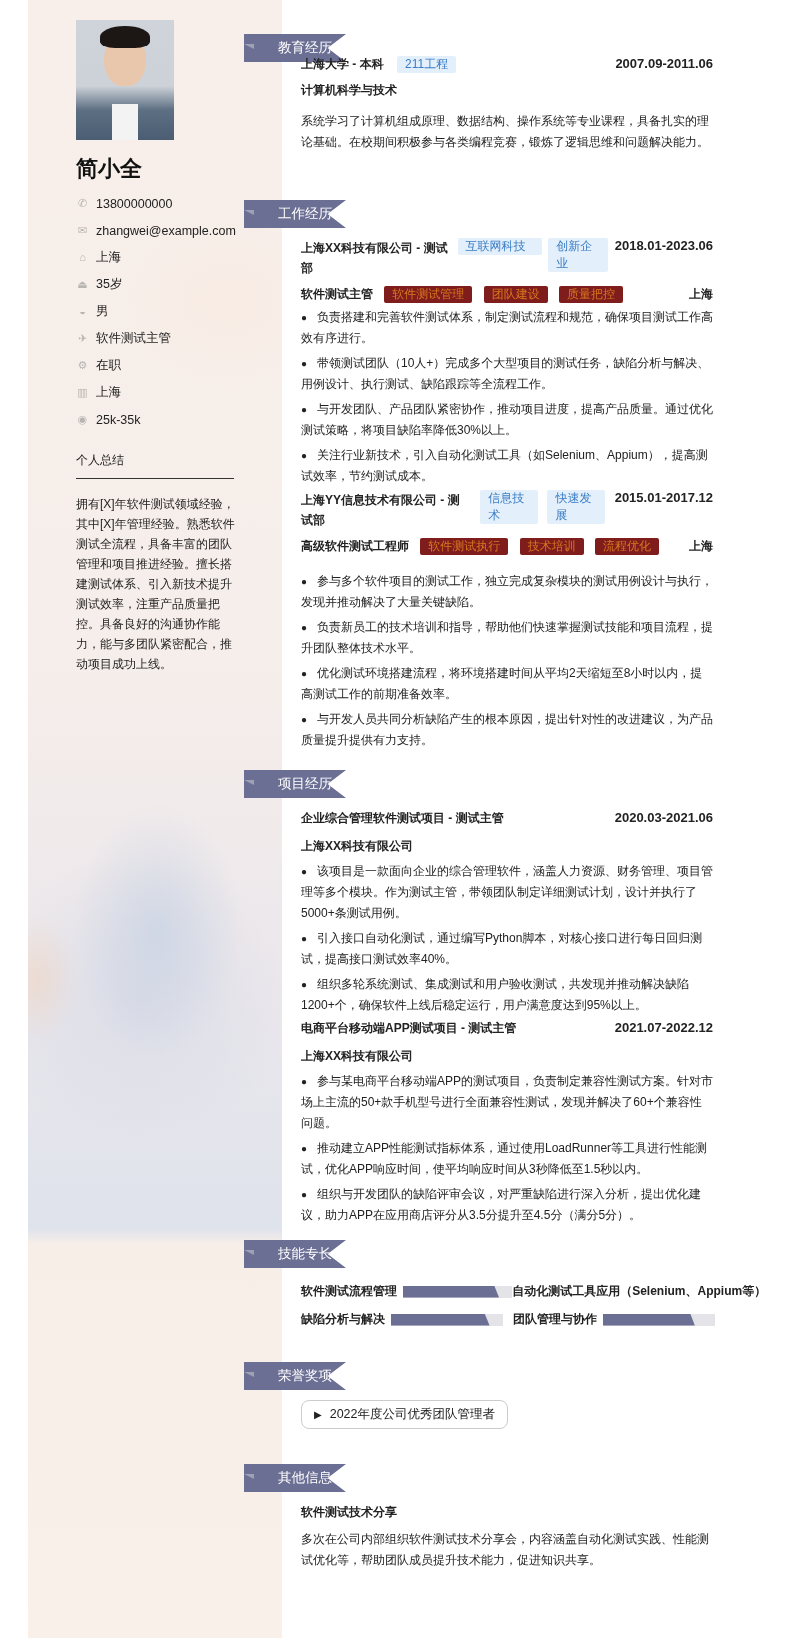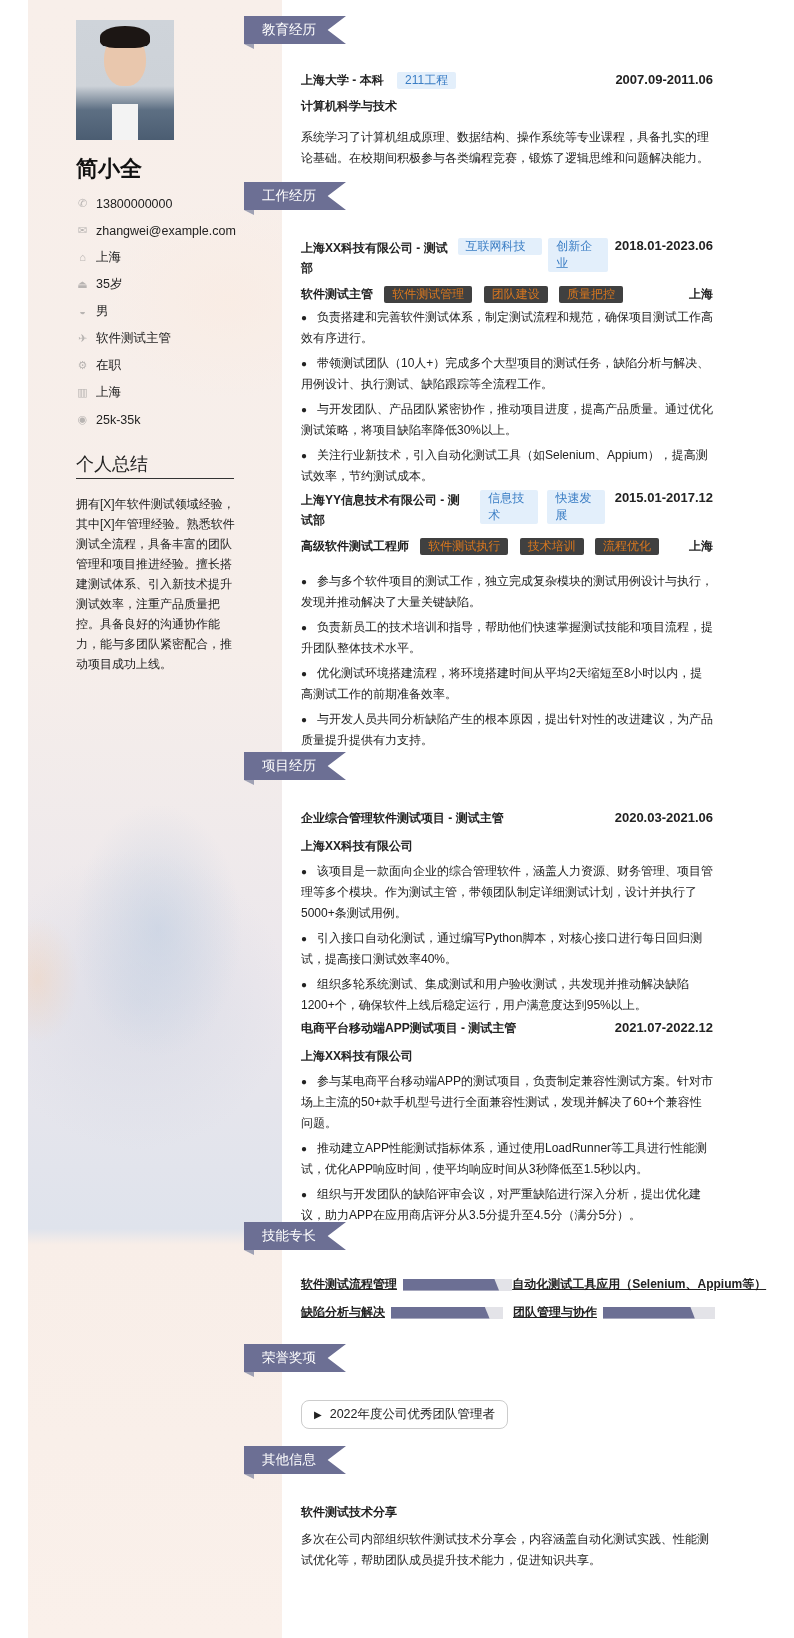--- a/index.html
+++ b/index.html
@@ -26,44 +26,44 @@
     background: linear-gradient(180deg, #cfd4da 0%, #cdd2d8 55%, #5d6f83 75%, #4b5d72 100%);
     overflow: hidden;
   }
   .photo .head { position: absolute; left: 28px; top: 12px; width: 42px; height: 54px; border-radius: 50% 50% 45% 45%; background: #e9c7ad; }
   .photo .hair { position: absolute; left: 24px; top: 6px; width: 50px; height: 22px; border-radius: 50% 50% 30% 30%; background: #1c1614; }
   .photo .shirt { position: absolute; left: 36px; top: 84px; width: 26px; height: 40px; background: #f3f3f3; }
   .name { position: absolute; left: 48px; top: 154px; font-size: 22px; font-weight: bold; color: #111; }
   .info-list { position: absolute; left: 48px; top: 190px; }
   .info-item { height: 27px; display: flex; align-items: center; font-size: 12.5px; color: #222; }
   .info-item .ico { width: 13px; height: 13px; margin-right: 7px; color: #b8b4b2; font-size: 11px; line-height: 13px; text-align: center; }
-  .summary-title { position: absolute; left: 48px; top: 452px; font-size: 18px; color: #222; }
+  .summary-title { position: absolute; left: 48px; top: 452px; font-size: 12px; color: #222; }
   .summary-rule { position: absolute; left: 48px; top: 478px; width: 158px; height: 1px; background: #333; }
   .summary-text { position: absolute; left: 48px; top: 494px; width: 164px; font-size: 12px; line-height: 20px; color: #222; }
 
   .main { position: absolute; left: 244px; top: 0; width: 550px; }
   .section-flag {
     position: absolute; left: 0; height: 28px; width: 102px;
     background: #6c6f94;
     clip-path: polygon(0 0, 100% 0, 82% 50%, 100% 100%, 0 100%);
-    color: #fff; font-size: 13.5px; line-height: 28px; padding-left: 18px;
+    color: #fff; font-size: 13.5px; line-height: 28px; padding-left: 34px; margin-top: 18px;
   }
   .section-flag::after { content: ""; }
   .flag-fold { position: absolute; left: 0; width: 10px; height: 5px; background: #9ea0b3; clip-path: polygon(0 0, 100% 0, 100% 100%); }
   .block { position: absolute; left: 57px; width: 412px; font-size: 12px; color: #222; }
   .row { display: flex; align-items: flex-start; justify-content: space-between; }
   .title-b { font-weight: bold; font-size: 12px; }
   .date { font-weight: bold; font-size: 13px; }
   .tag-blue { display: inline-block; background: #e3effb; color: #3a7dc4; font-size: 12px; padding: 0 8px; line-height: 17px; border-radius: 2px; }
-  .tag-org { display: inline-block; background: #404040; color: #d9771e; font-size: 12px; padding: 0 8px; line-height: 17px; border-radius: 2px; margin-right: 8px; }
+  .tag-org { display: inline-block; background: #7f1d1d; color: #d9771e; font-size: 12px; padding: 0 8px; line-height: 17px; border-radius: 2px; margin-right: 8px; }
   .para { line-height: 21px; margin-top: 6px; }
   ul.bullets { list-style: none; }
   ul.bullets li { line-height: 21px; margin-top: 4px; position: relative; text-indent: 0; }
   ul.bullets li .dot { display: inline-block; width: 16px; font-size: 10px; }
-  .skill-row { display: flex; align-items: flex-start; height: 24px; text-decoration: underline; }
+  .skill-row { display: flex; align-items: flex-end; height: 24px; }
   .skill-cell { display: flex; align-items: center; width: 212px; }
   .skill-label { font-weight: bold; font-size: 12px; white-space: nowrap; margin-right: 6px; }
   .bar-track { height: 12px; background: #e3e3e8; position: relative; flex: 1; max-width: 112px; }
   .bar-fill { height: 12px; background: #6c6f94; clip-path: polygon(0 0, 95% 0, 100% 100%, 0 100%); }
   .award {
     display: inline-flex; align-items: center; border: 1px solid #ccc; border-radius: 8px;
     padding: 0 12px; height: 29px; font-size: 12.5px; background: #fff;
   }
   .award .tri { font-size: 10px; margin-right: 8px; }
 </style>
@@ -117,21 +117,21 @@
   </div>
   <div class="summary-title">个人总结</div>
   <div class="summary-rule"></div>
   <div class="summary-text">拥有[X]年软件测试领域经验，其中[X]年管理经验。熟悉软件测试全流程，具备丰富的团队管理和项目推进经验。擅长搭建测试体系、引入新技术提升测试效率，注重产品质量把控。具备良好的沟通协作能力，能与多团队紧密配合，推动项目成功上线。</div>
 </aside>
 
 <main class="main">
 
   <div class="section-flag" style="top:16px">教育经历</div>
   <div class="flag-fold" style="top:44px"></div>
-  <div class="block" style="top:72px">
+  <div class="block" style="top:56px">
     <div class="row">
       <div>
         <span class="title-b">上海大学 - 本科</span>
         <span class="tag-blue" style="margin-left:10px">211工程</span>
       </div>
       <span class="date">2007.09-2011.06</span>
     </div>
     <div class="title-b" style="margin-top:9px">计算机科学与技术</div>
     <div class="para" style="margin-top:12px">系统学习了计算机组成原理、数据结构、操作系统等专业课程，具备扎实的理论基础。在校期间积极参与各类编程竞赛，锻炼了逻辑思维和问题解决能力。</div>
   </div>

